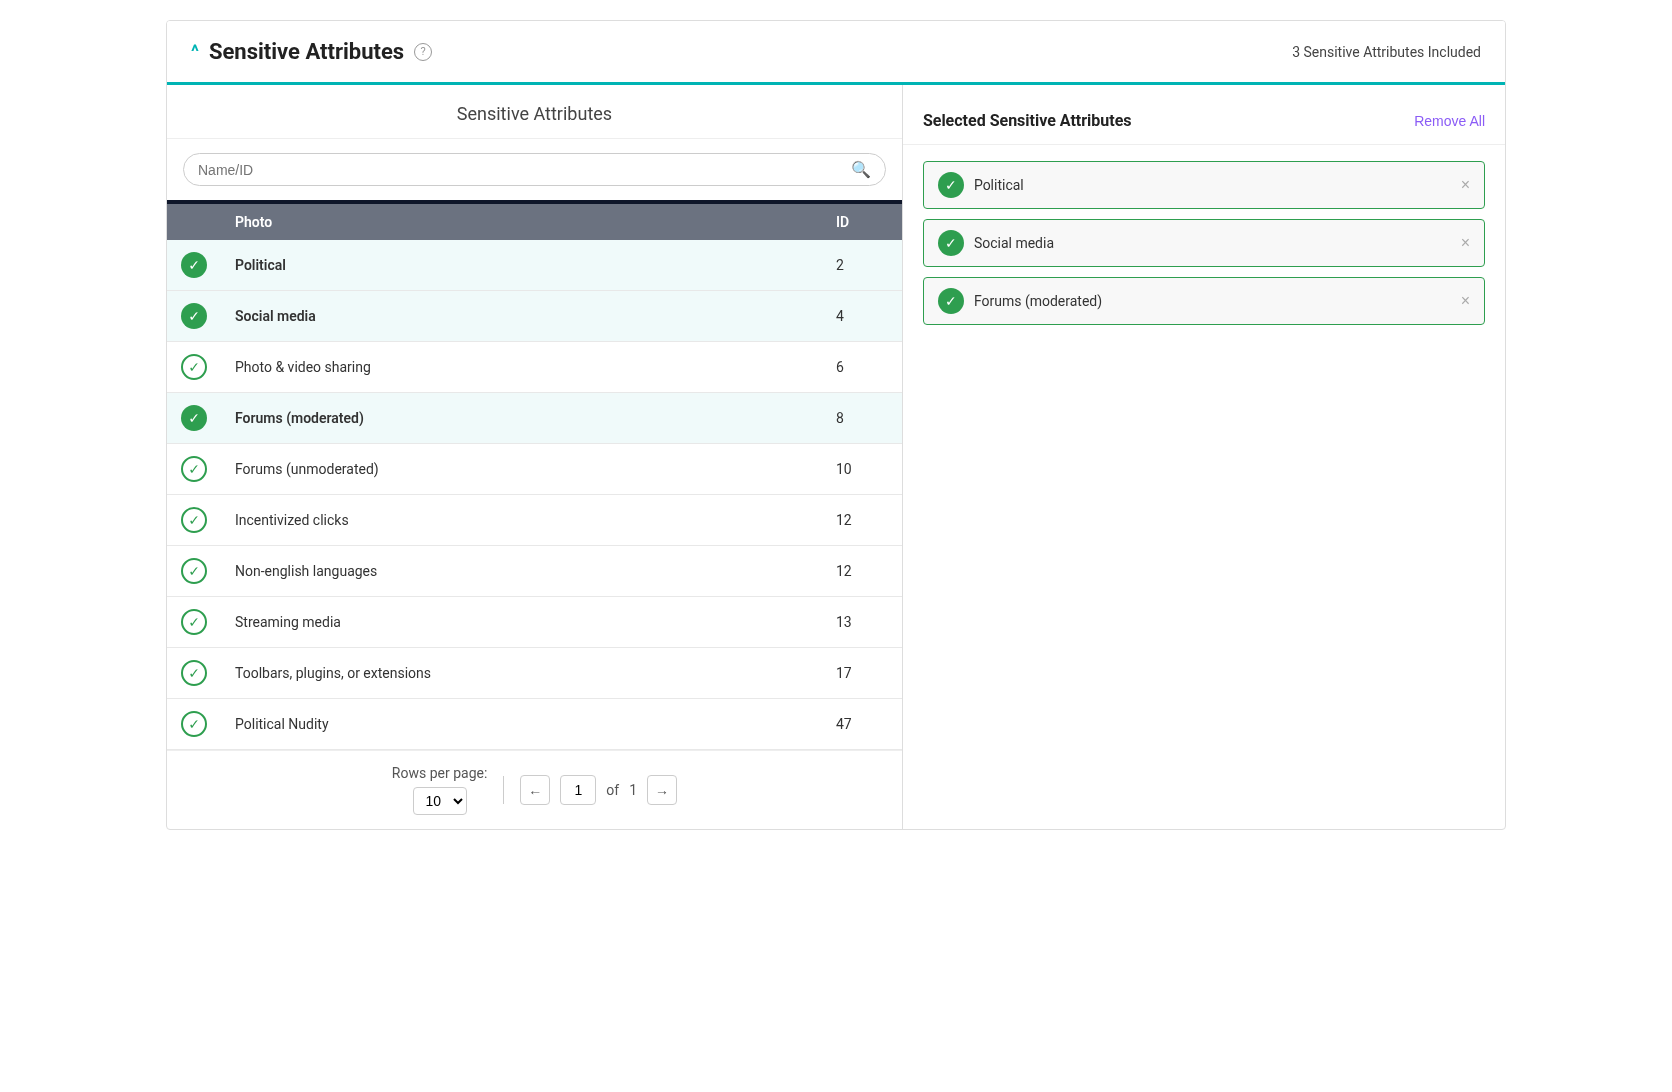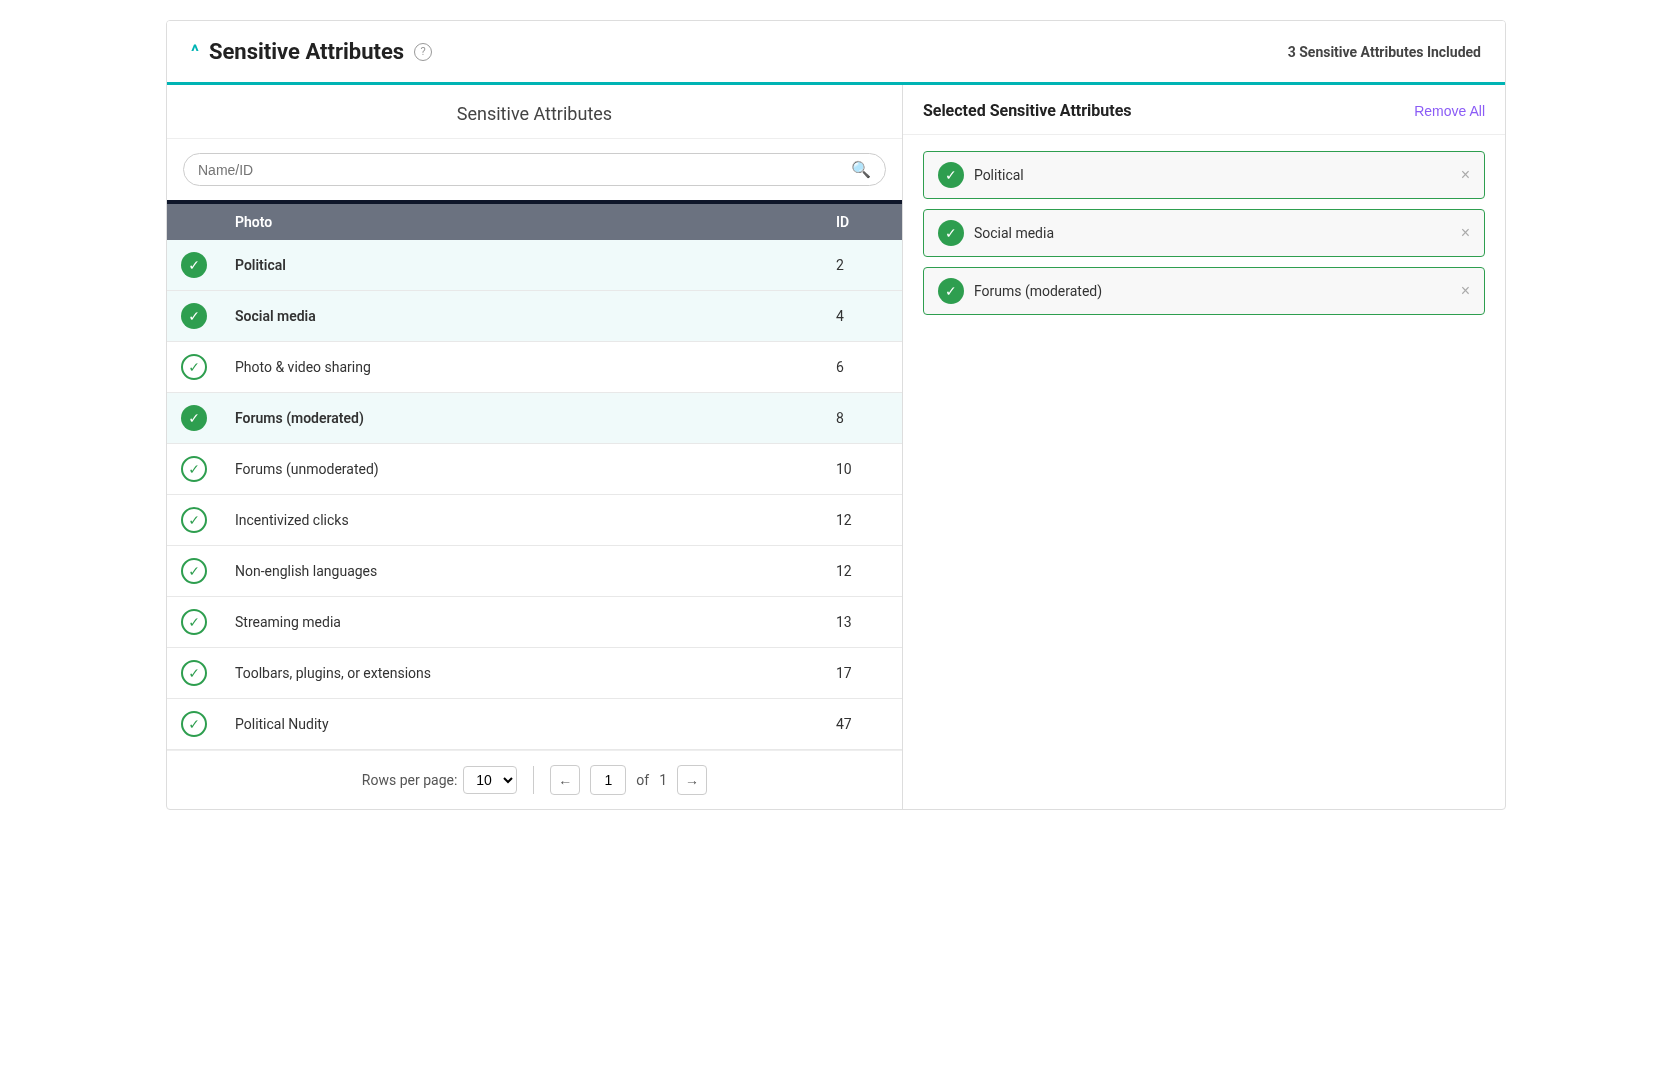--- a/index.html
+++ b/index.html
@@ -55,21 +55,21 @@
       align-items: center;
       justify-content: center;
       color: #999;
       font-size: 11px;
       cursor: pointer;
     }
 
     .section-header-right {
       font-size: 14px;
       color: #444;
-      font-weight: 700;
+      font-weight: 400;
     }
 
     
     .main-body {
       display: flex;
       min-height: 700px;
     }
 
     
     .left-panel {
@@ -197,20 +197,21 @@
       padding: 14px 0;
       border-top: 1px solid #eee;
       font-size: 14px;
       color: #555;
     }
 
     .rows-per-page {
       display: flex;
       align-items: center;
       gap: 6px;
+      flex-direction: column;
     }
 
     .rows-select {
       border: 1px solid #ccc;
       border-radius: 4px;
       padding: 4px 8px;
       font-size: 14px;
       background: #fff;
       cursor: pointer;
     }
@@ -250,21 +251,21 @@
       flex: 1;
       display: flex;
       flex-direction: column;
       padding: 0;
     }
 
     .right-panel-header {
       display: flex;
       align-items: center;
       justify-content: space-between;
-      padding: 16px 20px 14px 20px;
+      padding: 26px 20px 14px 20px;
       border-bottom: 1px solid #eee;
     }
 
     .right-panel-title {
       font-size: 16px;
       font-weight: 700;
       color: #222;
     }
 
     .remove-all-btn {

